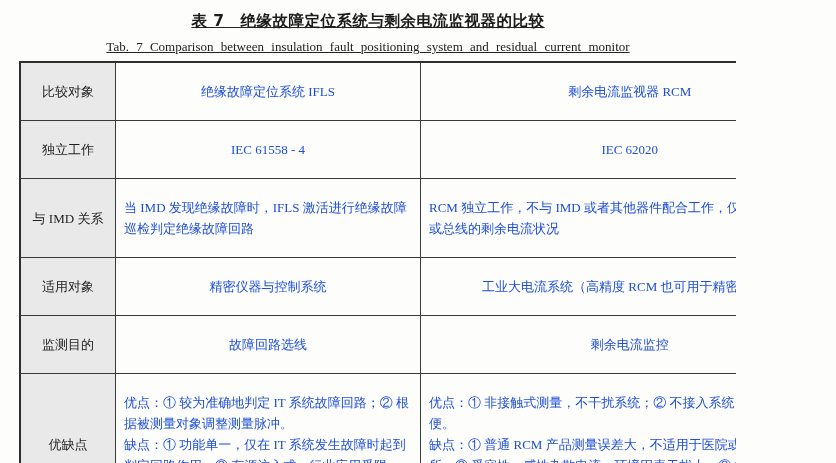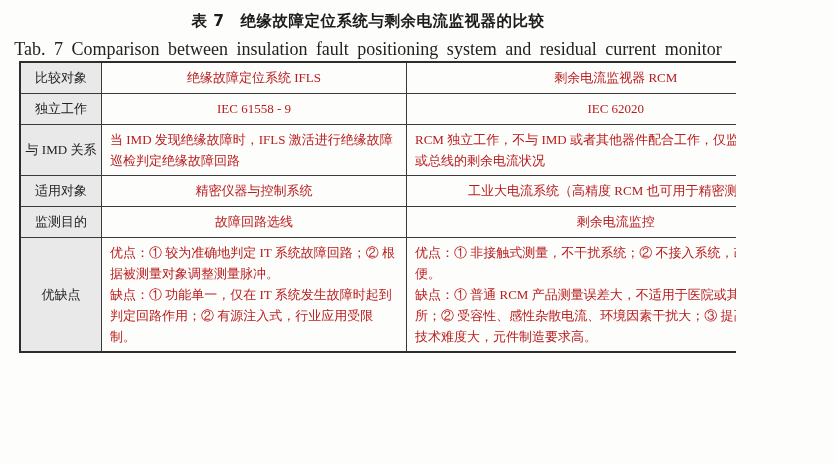--- a/index.html
+++ b/index.html
@@ -8,35 +8,36 @@
     background: #fdfdfc;
   }
   .page {
     position: relative;
     width: 736px;
     height: 463px;
     overflow: hidden;
     background: #fdfdfc;
     font-family: "Liberation Serif", "DejaVu Serif", serif;
     color: #242424;
+    text-decoration: underline;
   }
   .title-zh {
     padding-top: 11px;
     text-align: center;
     font-family: "DejaVu Sans", "Liberation Sans", sans-serif;
     font-weight: bold;
     font-size: 15.5px;
     letter-spacing: 0.5px;
     color: #1c1c1c;
   }
   .title-en {
     margin-top: 7px;
     text-align: center;
     font-family: "Liberation Serif", "DejaVu Serif", serif;
-    font-size: 18px;
+    font-size: 13px;
     word-spacing: 4px;
     color: #222222;
   }
   table.cmp {
     position: absolute;
     left: 19px;
     top: 61px;
     width: 802px;
     border-collapse: collapse;
     table-layout: fixed;
@@ -48,29 +49,29 @@
     line-height: 21px;
     vertical-align: middle;
     overflow: hidden;
   }
   th.label-cell {
     width: 78px;
     background: #e9e9e9;
     font-weight: normal;
     text-align: center;
     white-space: nowrap;
-    padding: 0 1px;
+    padding: 0 8px;
     color: #1f1f1f;
   }
   col.c-ifls { width: 305px; }
   col.c-rcm  { width: 419px; }
   td.cell {
-    padding: 4px 8px;
+    padding: 18px 8px;
     white-space: pre-line;
-    color: #b91c1c;
+    color: #1d4ed8;
   }
   td.center { text-align: center; }
   td.left   { text-align: left; }
   tr.r-s { height: 31px; }
   tr.r-m { height: 49px; }
   tr.r-m2 { height: 48px; }
   tr.r-l { height: 106px; }
 </style>
 </head>
 <body>
@@ -87,21 +88,21 @@
       <col class="c-rcm">
     </colgroup>
     <tbody>
       <tr class="r-s">
         <th class="label-cell">比较对象</th>
         <td class="cell center">绝缘故障定位系统 IFLS</td>
         <td class="cell center">剩余电流监视器 RCM</td>
       </tr>
       <tr class="r-s">
         <th class="label-cell">独立工作</th>
-        <td class="cell center">IEC 61558 - 9</td>
+        <td class="cell center">IEC 61558 - 4</td>
         <td class="cell center">IEC 62020</td>
       </tr>
       <tr class="r-m2">
         <th class="label-cell">与 IMD 关系</th>
         <td class="cell left">当 IMD 发现绝缘故障时，IFLS 激活进行绝缘故障巡检判定绝缘故障回路</td>
         <td class="cell left">RCM 独立工作，不与 IMD 或者其他器件配合工作，仅监控某一回路或总线的剩余电流状况</td>
       </tr>
       <tr class="r-s">
         <th class="label-cell">适用对象</th>
         <td class="cell center">精密仪器与控制系统</td>

